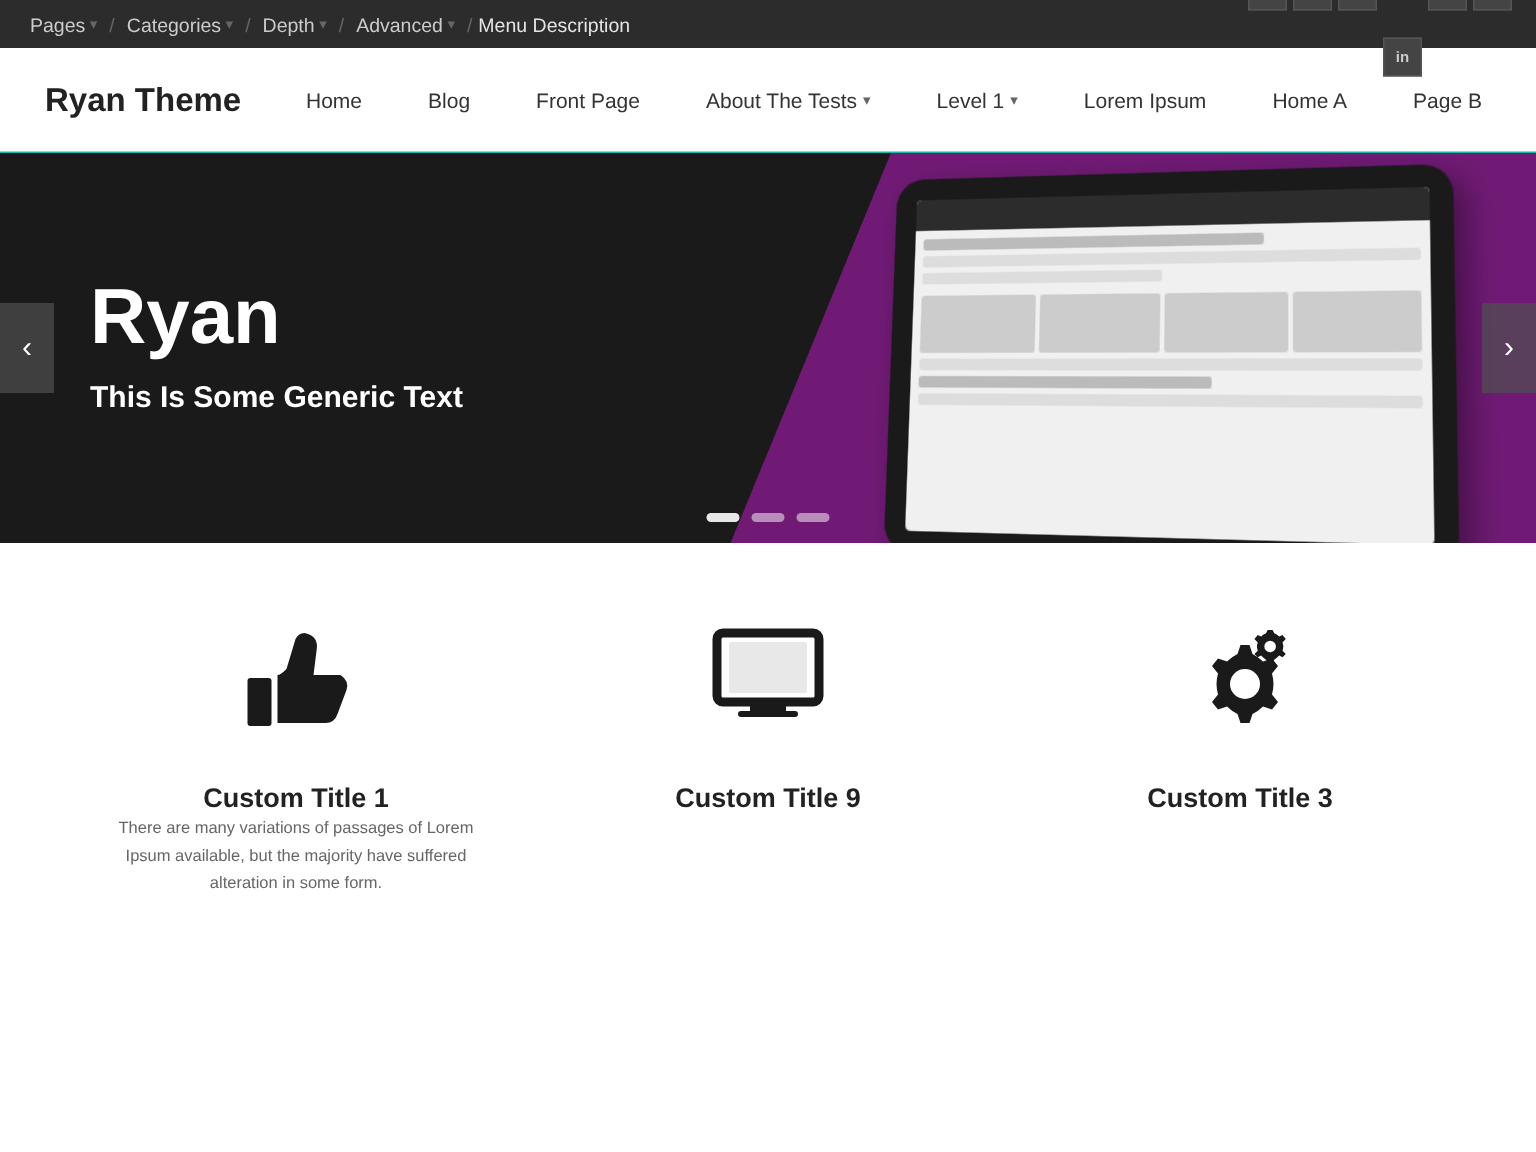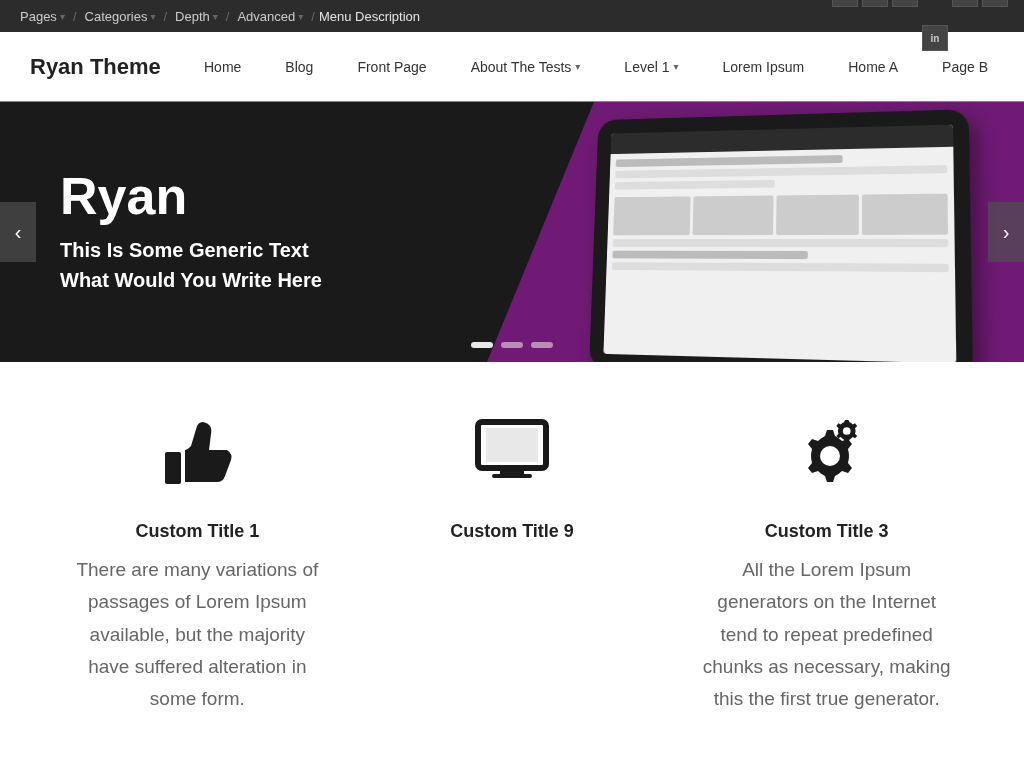--- a/index.html
+++ b/index.html
@@ -236,24 +236,23 @@
     .feature-icon {
       font-size: 72px;
       color: #222;
       margin-bottom: 18px;
       line-height: 1;
     }
     .feature-title {
       font-size: 18px;
       font-weight: bold;
       color: #222;
-      margin-bottom: 12px;
     }
     .feature-desc {
-      font-size: 19px;
+      font-size: 11px;
       color: #666;
       line-height: 1.7;
     }
   </style>
 </head>
 <body>
 
 <div class="top-bar">
   <div class="top-nav">
     <span class="top-nav-item">Pages <span class="chevron">▾</span></span>
@@ -289,21 +288,20 @@
     <span class="main-nav-item">Page B</span>
   </nav>
 </div>
 
 <div class="hero-slider">
   <div class="hero-bg-dark"></div>
 
   <div class="hero-text">
     <div class="hero-title">Ryan</div>
     <div class="hero-subtitle">This Is Some Generic Text</div>
-    <div class="hero-subtitle">What Would You Write Here</div>
   </div>
 
   <div class="hero-tablet">
     <div class="tablet-outer">
       <div class="tablet-screen">
         <div class="tablet-screen-header"></div>
         <div class="tablet-screen-content">
           <div class="tablet-row dark"></div>
           <div class="tablet-row"></div>
           <div class="tablet-row" style="width:50%"></div>
@@ -367,16 +365,15 @@
           <circle cx="33" cy="28" r="10" fill="#fff"></circle>
         </g>
 
         <g transform="translate(46,8) scale(0.55)">
           <path d="M20,4 L22,0 L28,0 L30,4 Q33,5 36,8 L40,6 L44,11 L40,15 Q41,18 41,20 Q41,22 40,25 L44,29 L40,33 L36,31 Q33,34 30,36 L28,40 L22,40 L20,36 Q17,34 14,31 L10,33 L6,29 L10,25 Q9,22 9,20 Q9,18 10,15 L6,11 L10,6 L14,8 Q17,5 20,4 Z" fill="#1a1a1a"></path>
           <circle cx="25" cy="20" r="7" fill="#fff"></circle>
         </g>
       </svg>
     </div>
     <div class="feature-title">Custom Title 3</div>
-    <div class="feature-desc">All the Lorem Ipsum generators on the Internet tend to repeat predefined chunks as necessary, making this the first true generator.</div>
   </div>
 
 </div>
 
 </body></html>

